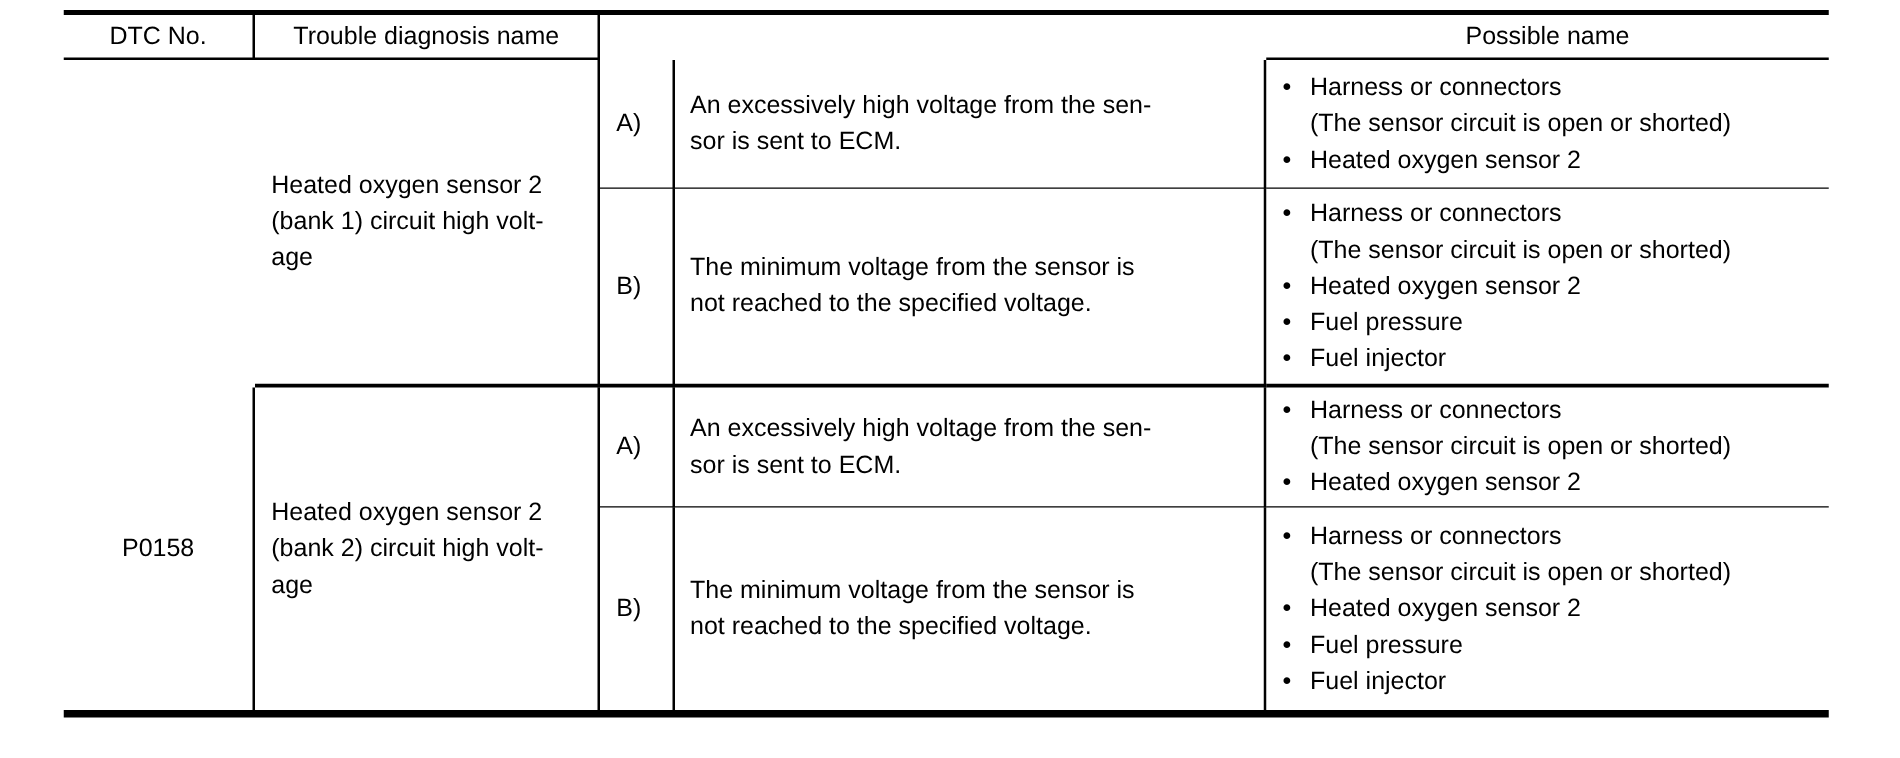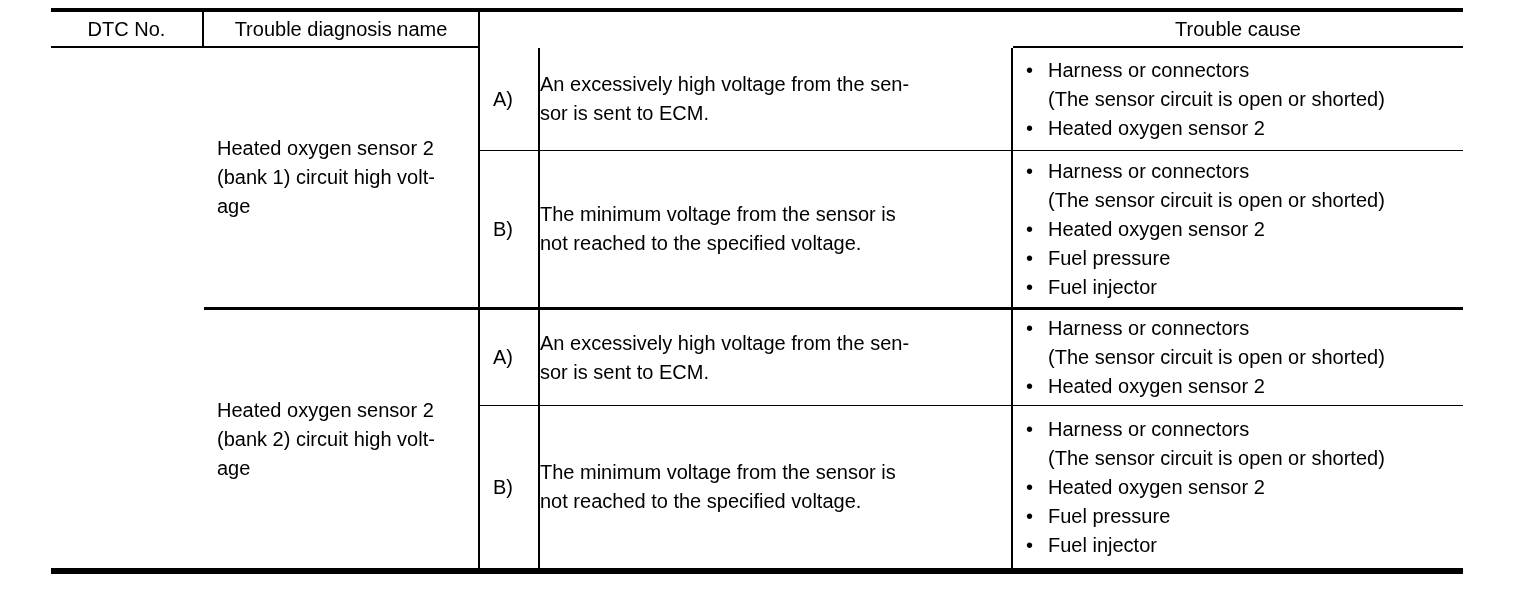--- a/index.html
+++ b/index.html
@@ -21,36 +21,36 @@
   .vr  { border-right:2px solid #000; }
   .hb1 { border-bottom:1px solid #000; }
   .hb2 { border-bottom:2px solid #000; }
   .hb3 { border-bottom:3px solid #000; }
 
   .hdr { align-items:center; justify-content:center; text-align:center; }
 
   .dtc-no   { align-items:center; justify-content:center; }
   .diag     { align-items:center; padding-left:13px; padding-right:4px; white-space:pre-line; }
   .ab-label { align-items:center; padding-left:13px; }
-  .cond     { align-items:center; padding-left:0; padding-right:6px; white-space:pre-line; }
+  .cond     { align-items:center; padding-left:12px; padding-right:6px; white-space:pre-line; }
 
   .cause { flex-direction:column; justify-content:center; padding-left:13px; padding-right:4px; }
   .cause-item { display:flex; }
   .cause-item .bullet { width:22px; flex:0 0 22px; }
   .cause-item .cause-text { flex:1; white-space:pre-line; }
 </style>
 </head>
 <body>
 
 <div class="page">
   <div class="dtc-table">
 
     <div class="cell hdr vr hb2" style="grid-area:1/1/2/2">DTC No.</div>
     <div class="cell hdr vr hb2" style="grid-area:1/2/2/3">Trouble diagnosis name</div>
-    <div class="cell hdr hb2" style="grid-area:1/5/2/6">Trouble cause</div>
+    <div class="cell hdr hb2" style="grid-area:1/5/2/6">Possible name</div>
 
     <div class="cell diag vr hb3" style="grid-area:2/2/4/3">Heated oxygen sensor 2
 (bank 1) circuit high volt-
 age</div>
 
     <div class="cell ab-label vr hb1" style="grid-area:2/3/3/4">A)</div>
     <div class="cell cond vr hb1" style="grid-area:2/4/3/5">An excessively high voltage from the sen-
 sor is sent to ECM.</div>
     <div class="cell cause hb1" style="grid-area:2/5/3/6">
       <div class="cause-item">
@@ -80,20 +80,21 @@
       <div class="cause-item">
           <span class="bullet">•</span>
           <span class="cause-text">Fuel pressure</span>
         </div>
       <div class="cause-item">
           <span class="bullet">•</span>
           <span class="cause-text">Fuel injector</span>
         </div>
     </div>
 
+    <div class="cell dtc-no vr" style="grid-area:4/1/6/2">P0158</div>
     <div class="cell diag vr" style="grid-area:4/2/6/3">Heated oxygen sensor 2
 (bank 2) circuit high volt-
 age</div>
 
     <div class="cell ab-label vr hb1" style="grid-area:4/3/5/4">A)</div>
     <div class="cell cond vr hb1" style="grid-area:4/4/5/5">An excessively high voltage from the sen-
 sor is sent to ECM.</div>
     <div class="cell cause hb1" style="grid-area:4/5/5/6">
       <div class="cause-item">
           <span class="bullet">•</span>

